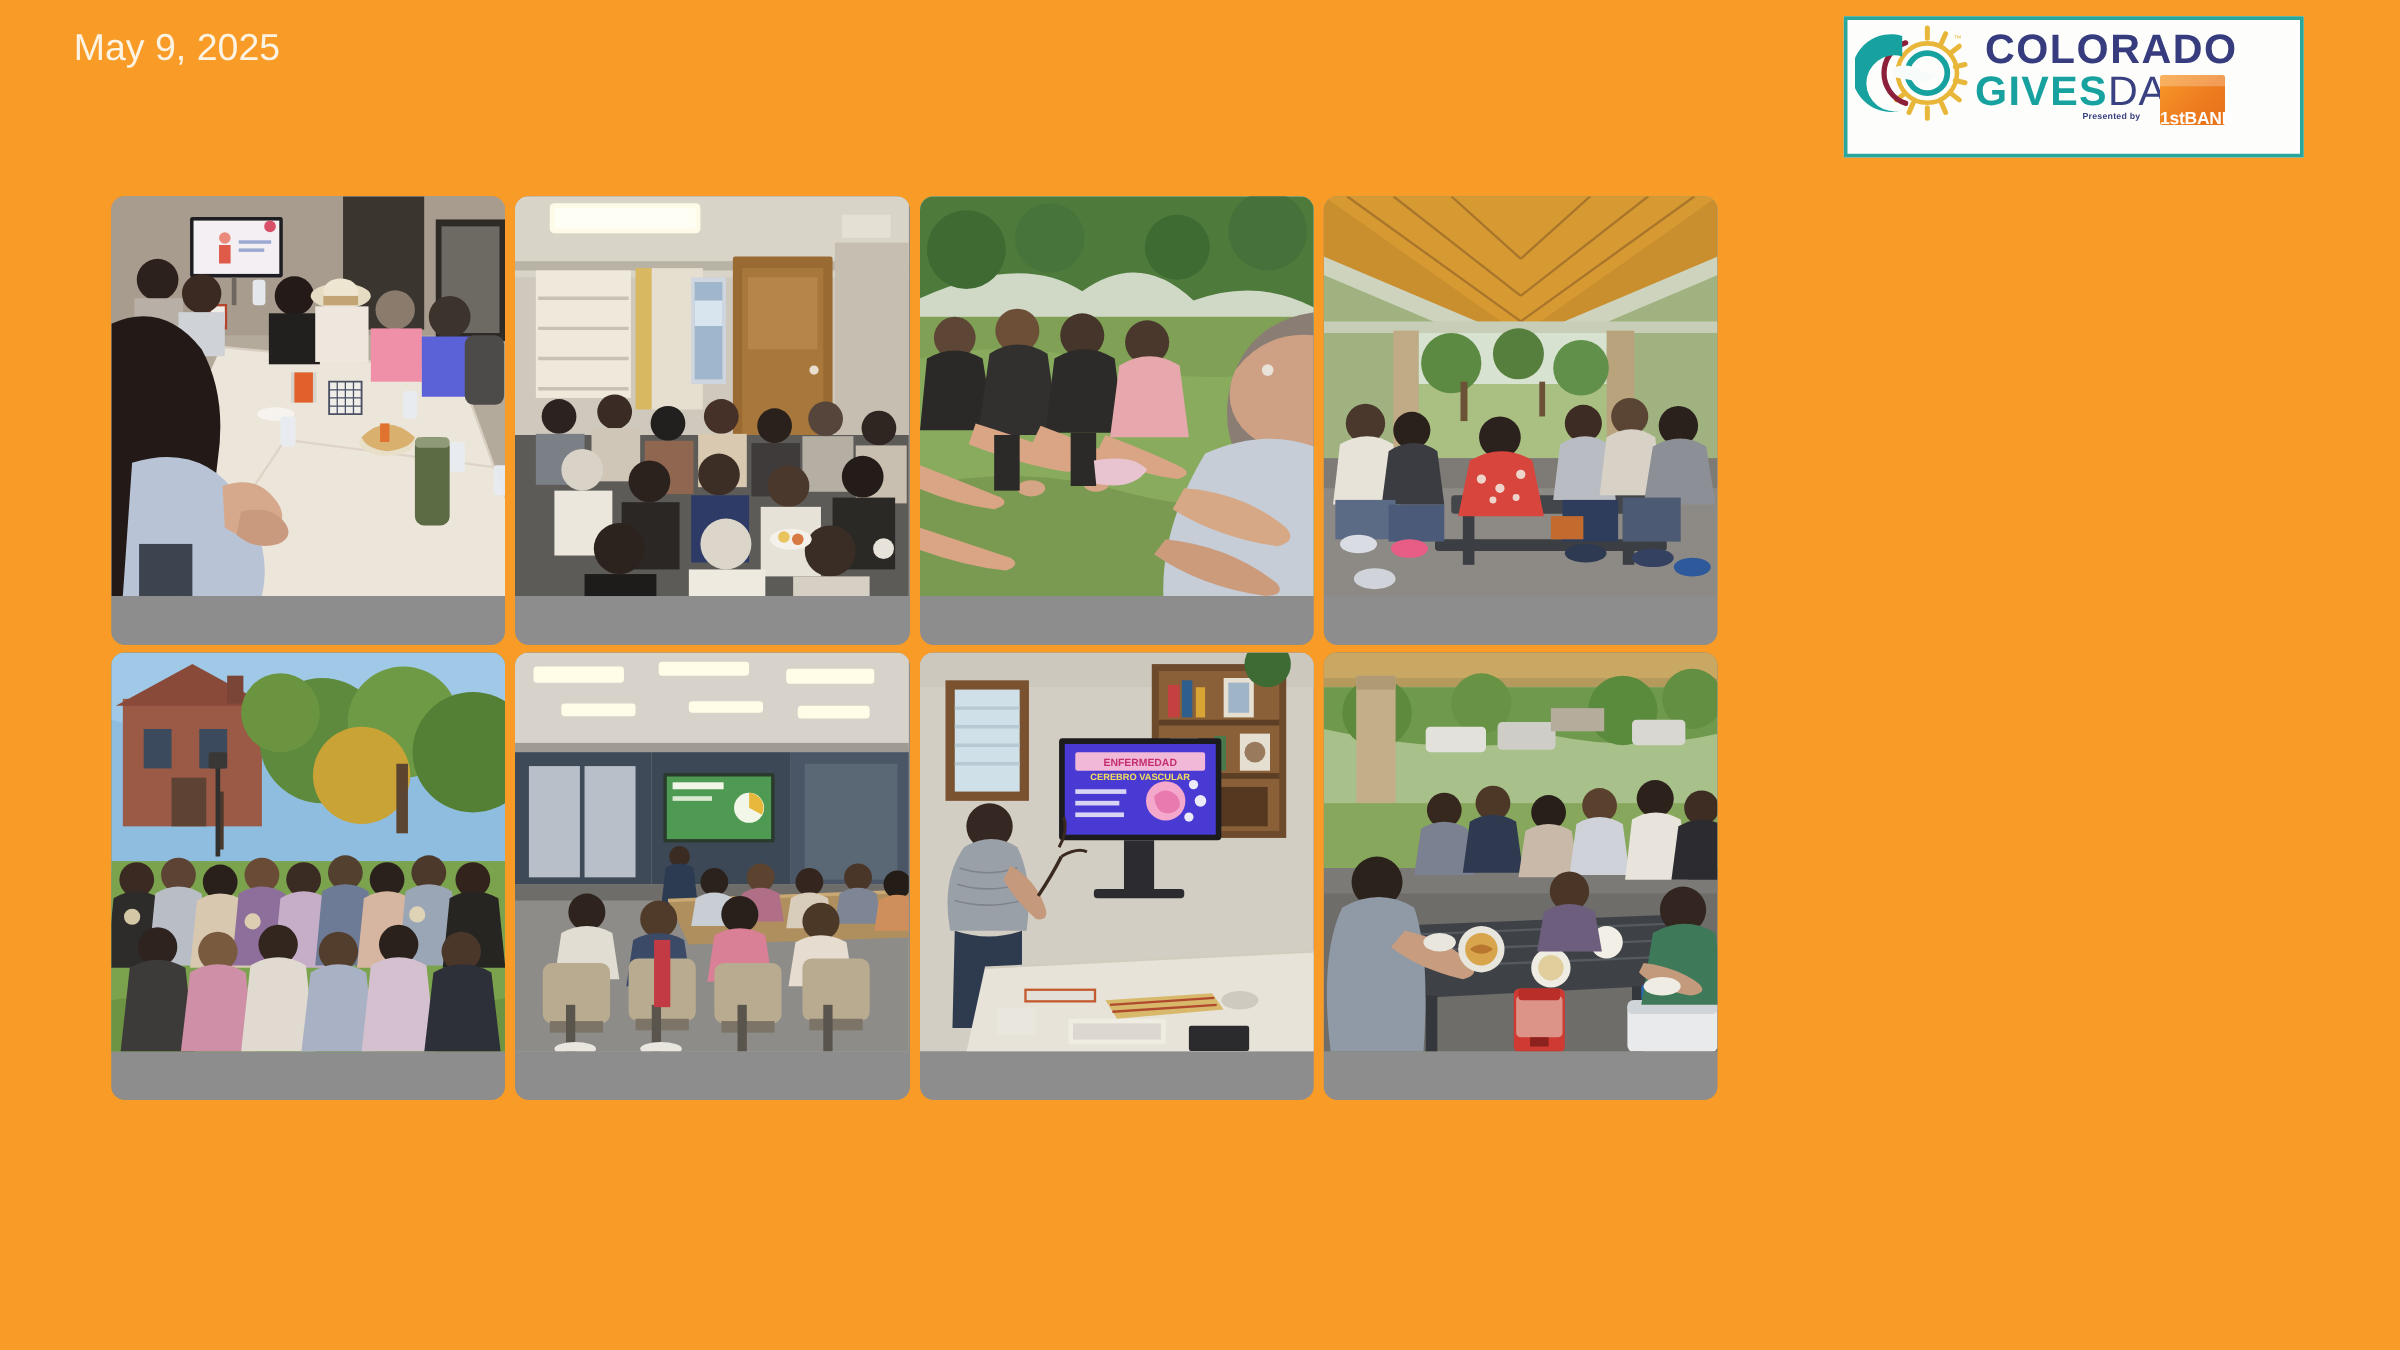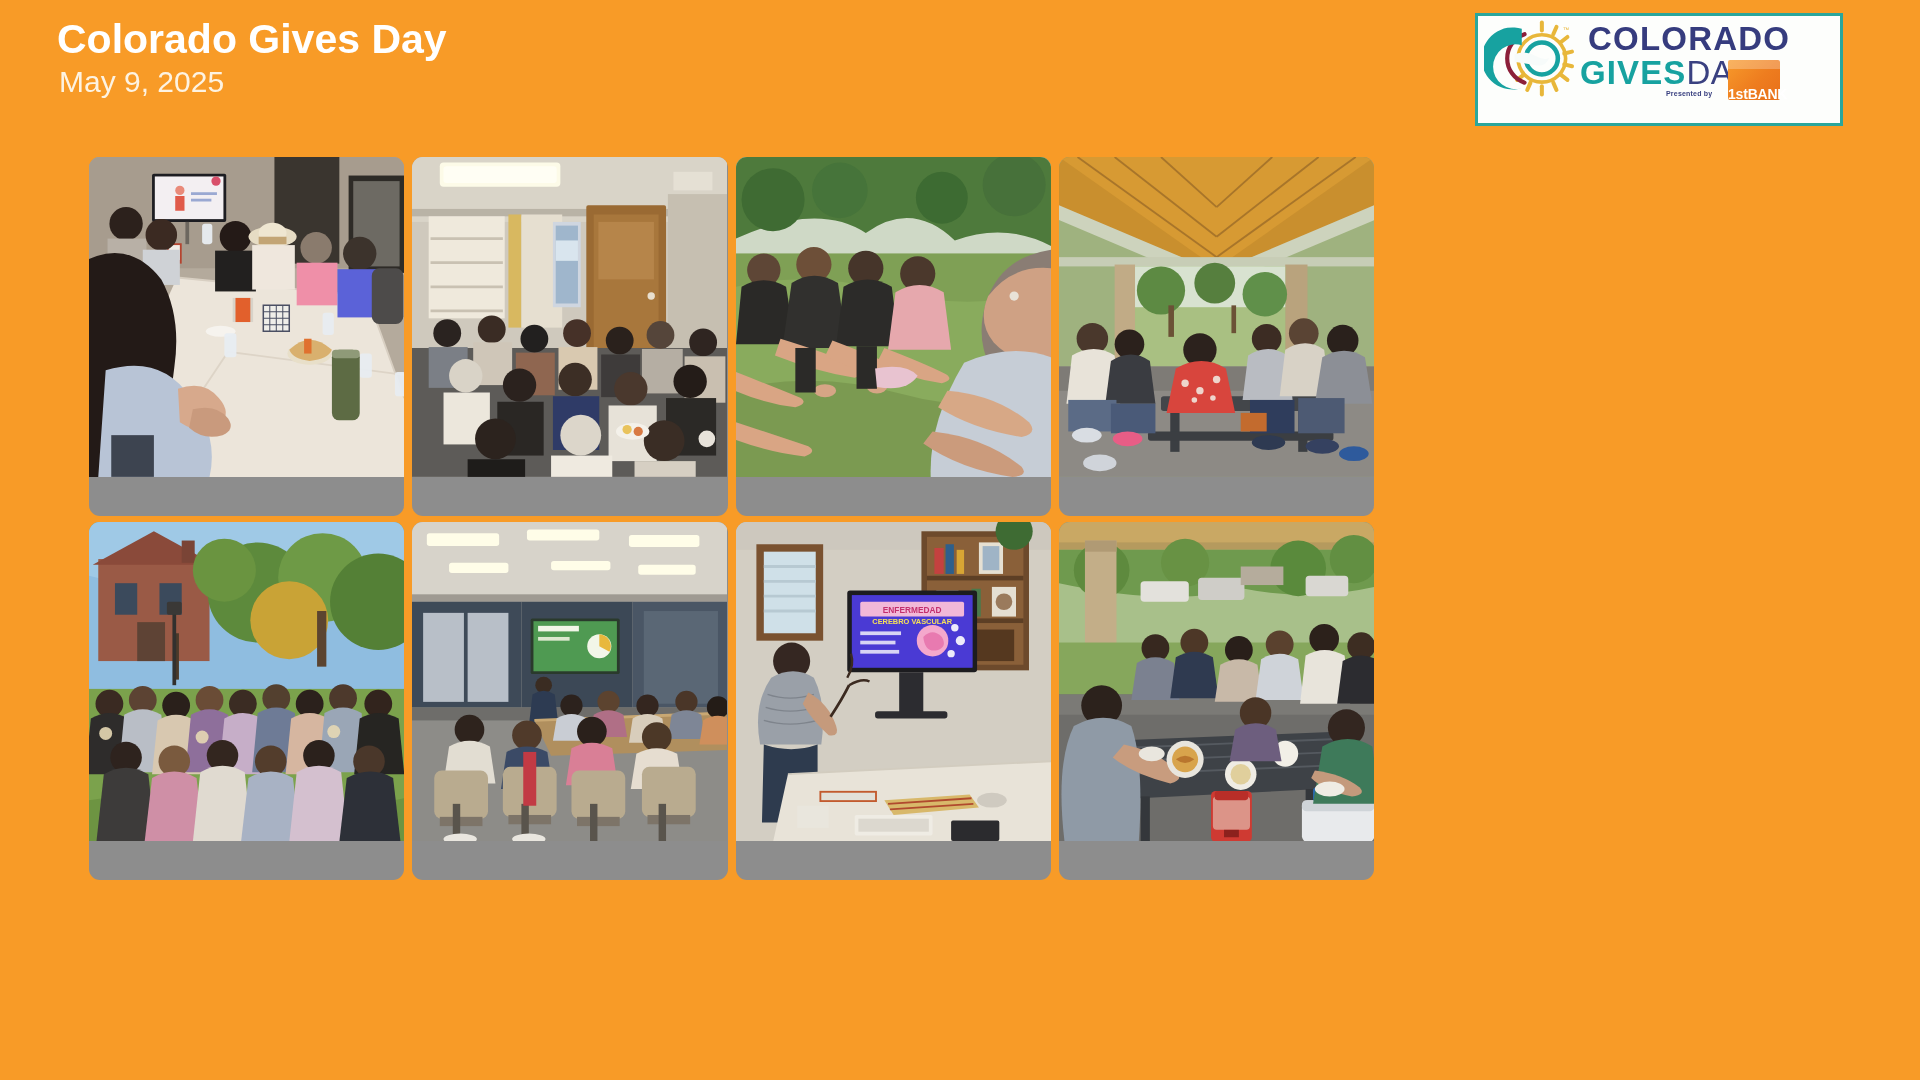--- a/index.html
+++ b/index.html
@@ -69,21 +69,20 @@
   }
   .ph-inner{position:absolute;inset:0;}
 </style>
 </head>
 <body>
 
 <div class="slide">
 
   <div class="header">
     <div class="title-block">
-      <div class="title">Colorado Gives Day</div>
       <div class="subtitle">May 9, 2025</div>
     </div>
 
     <div class="logo-box">
       <svg class="logo-mark" viewBox="0 0 100 92" aria-hidden="true">
         <g stroke="#E8B73A" stroke-width="4.4" stroke-linecap="round">
           <line x1="63" y1="7" x2="63" y2="16"></line>
           <line x1="79" y1="12" x2="75.5" y2="20"></line>
           <line x1="91" y1="23" x2="84" y2="28.5"></line>
           <line x1="96" y1="39" x2="87.5" y2="41"></line>

